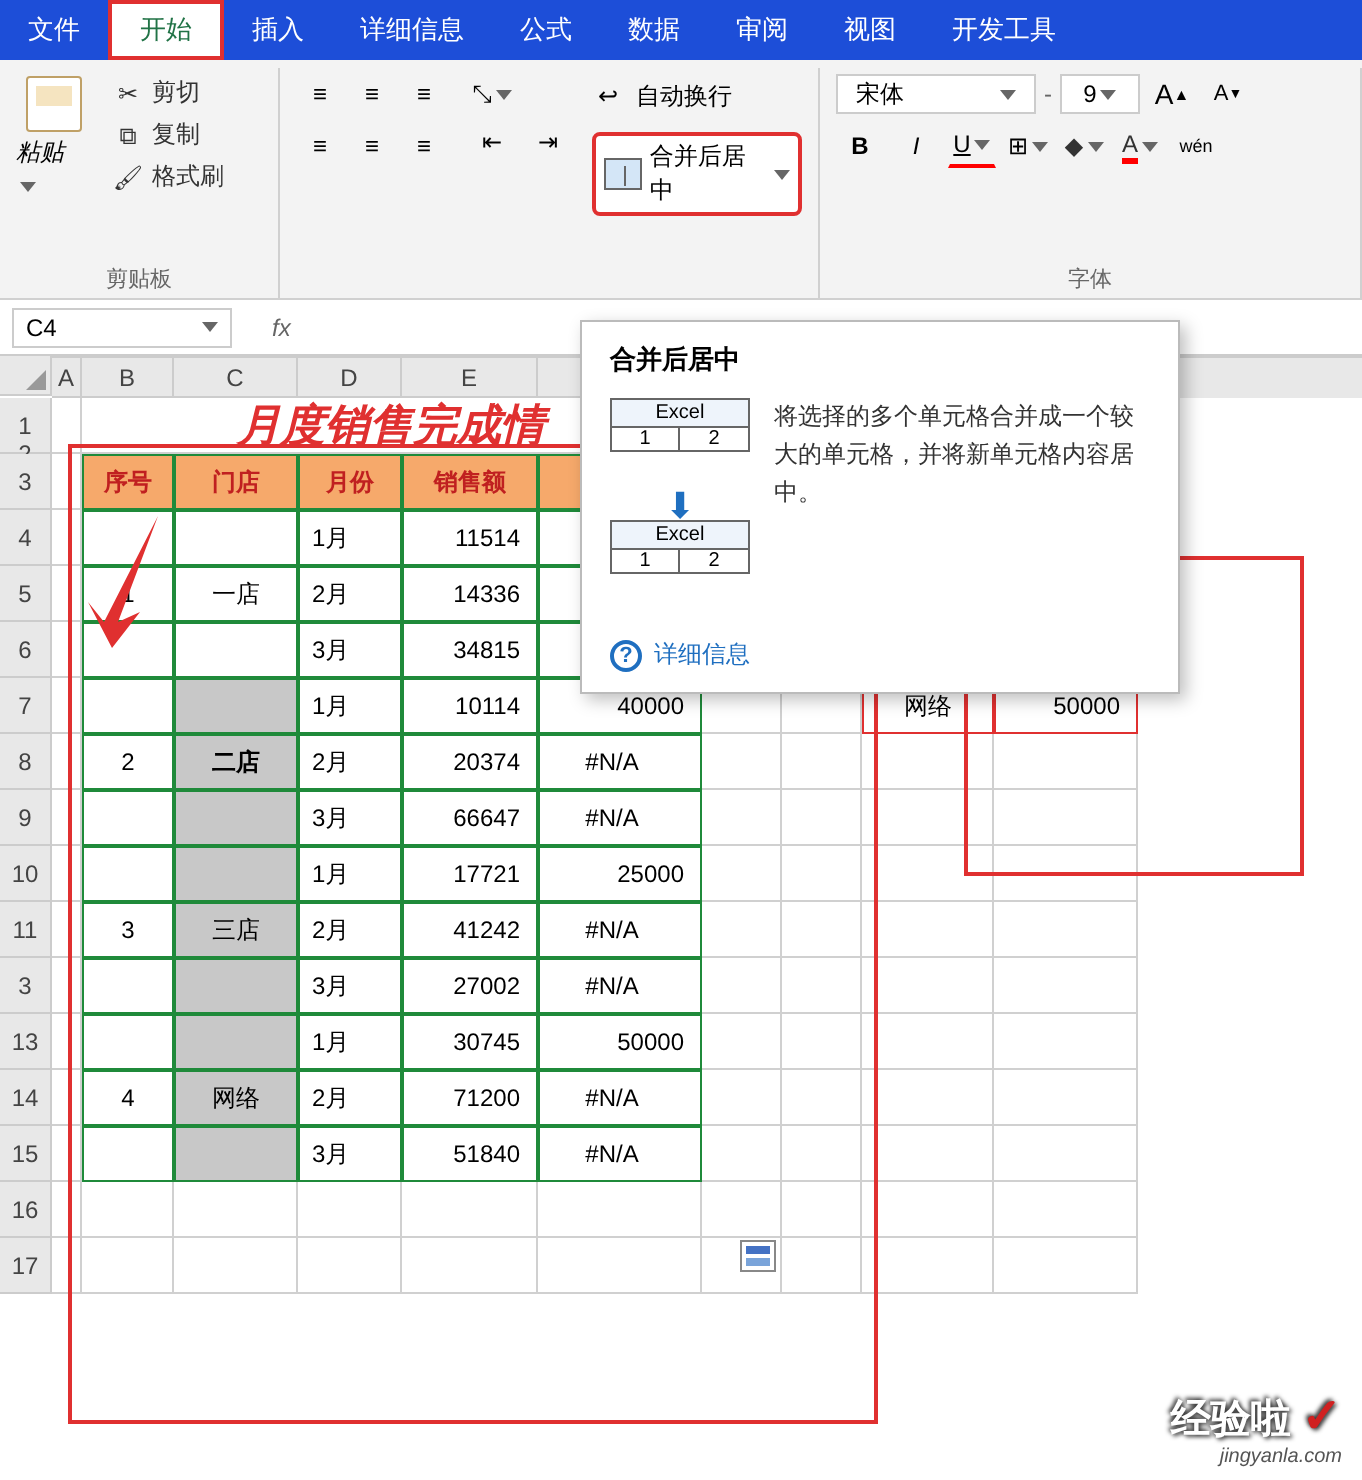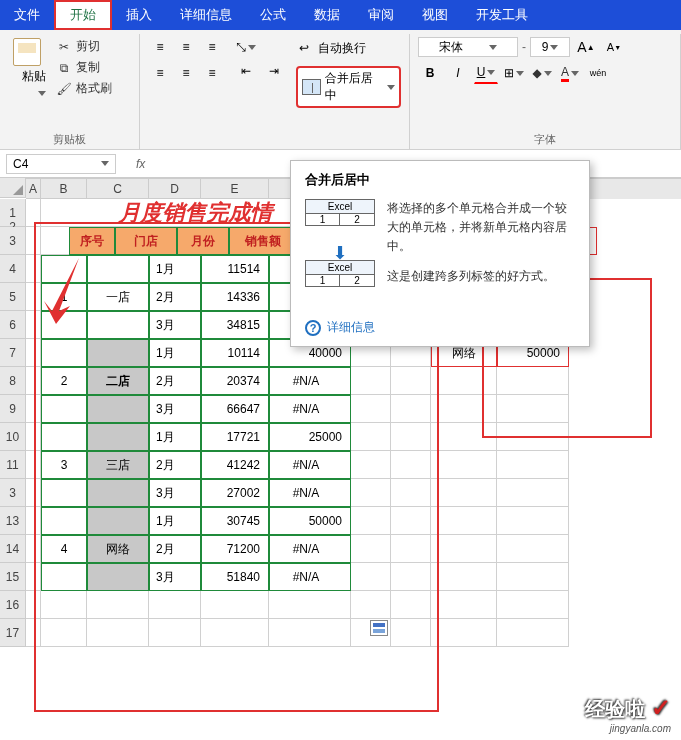--- a/index.html
+++ b/index.html
@@ -6,32 +6,32 @@
 body { font-family: "Microsoft YaHei", sans-serif; font-size: 12px; background: #fff; width: 681px; height: 740px; position: relative; overflow: hidden; }
 
 
 .tabs { background: #1d4ed8; display: flex; height: 30px; }
 .tab { color: #fff; padding: 0 14px; height: 100%; display: flex; align-items: center; cursor: pointer; font-size: 13px; }
 .tab.highlighted { border: 2px solid #e03030; background: #fff; color: #217346; }
 .ribbon { background: #f3f3f3; border-bottom: 1px solid #d0d0d0; height: 120px; display: flex; padding: 4px 0 0 0; }
 .group { border-right: 1px solid #d0d0d0; padding: 2px 8px 0 8px; display: flex; flex-direction: column; }
 .group-label { text-align: center; font-size: 11px; color: #666; padding: 2px 0; }
 .clip-top { display: flex; align-items: flex-start; gap: 6px; }
-.big-btn { text-align: right; width: 38px; }
+.big-btn { text-align: left; width: 38px; font-style: italic; }
 .big-icon { width: 28px; height: 28px; background: #fff; border: 1px solid #bfa066; border-radius: 2px; margin: 2px auto; position: relative; }
 .big-icon::after { content: ""; position: absolute; top: 4px; left: 4px; width: 18px; height: 10px; background: #f5e4c0; }
 .small-btn { display: flex; align-items: center; gap: 4px; padding: 2px 4px; font-size: 12px; color: #333; }
 .small-icon { width: 16px; height: 16px; display: inline-flex; align-items: center; justify-content: center; }
 .align-grid { display: grid; grid-template-columns: repeat(3,24px); grid-template-rows: repeat(2,24px); gap: 2px; }
 .align-grid .cell, .indent-btn, .wrap-btn, .merge-btn, .font-btn { width: 24px; height: 22px; display: flex; align-items: center; justify-content: center; border: 1px solid transparent; }
 .wrap-row { display:flex; align-items:center; gap:6px; height:24px; }
 .merge-row { display:flex; align-items:center; gap:4px; border: 2px solid #e03030; border-radius:4px; padding: 2px 4px; background:#fff; }
 .merge-icon { width:20px; height:16px; border:1px solid #666; position:relative; background:#d4e6f7; }
 .merge-icon::after { content:""; position:absolute; left:3px; top:3px; width:6px; height:10px; border-right:1px solid #666; }
-.font-name { width:100px; height:20px; border:1px solid #ccc; background:#fff; padding:0 20px; display:flex; align-items:center; font-size:12px; }
+.font-name { width:100px; height:20px; border:1px solid #ccc; background:#fff; padding:0 9px; display:flex; align-items:center; font-size:12px; }
 .font-size { width:40px; height:20px; border:1px solid #ccc; background:#fff; display:flex; align-items:center; justify-content:center; }
 .font-row { display:flex; align-items:center; gap:4px; }
 .font-btns { display:flex; gap:4px; margin-top:4px; }
 .bold{font-weight:bold;} .italic{font-style:italic;} .underline{text-decoration:underline;border-bottom:2px solid red;padding-bottom:1px;}
 .dropdown { width:0;height:0;border-left:4px solid transparent;border-right:4px solid transparent;border-top:5px solid #666;display:inline-block;margin-left:2px; }
 
 
 .fxbar { display:flex; align-items:center; border-bottom:1px solid #ccc; height:28px; }
 .namebox { width:110px; border:1px solid #ccc; height:20px; margin:0 20px 0 6px; display:flex; align-items:center; padding:0 6px; background:#fff; font-size:12px; }
 .fx-lbl { font-style:italic; color:#666; margin-right:6px; }
@@ -231,21 +231,21 @@
         <div class="row-hdr" style="height: 0px;">2</div>
         <div class="cell" style="width: 15px; height: 28px;"></div>
         <div class="cell" style="width: 40px; height: 28px;"></div>
         <div class="cell" style="width: 40px; height: 28px;"></div>
         <div class="cell" style="width: 66px; height: 28px;"></div>
         <div class="cell" style="width: 72px; height: 28px;"></div>
       </div>
       <div class="row">
         <div class="row-hdr" style="height: 28px;">3</div>
         <div class="cell" style="width: 15px; height: 28px;"></div>
-        <div class="cell hdr-cell" style="width: 46px; height: 28px; margin-left: 28px;">序号</div>
+        <div class="cell hdr-cell" style="width: 46px; height: 28px;">序号</div>
         <div class="cell hdr-cell" style="width: 62px; height: 28px;">门店</div>
         <div class="cell hdr-cell" style="width: 52px; height: 28px;">月份</div>
         <div class="cell hdr-cell" style="width: 68px; height: 28px;">销售额</div>
         <div class="cell hdr-cell" style="width: 82px; height: 28px;"></div>
         <div class="cell" style="width: 40px; height: 28px;"></div>
         <div class="cell" style="width: 40px; height: 28px;"></div>
         <div class="cell" style="width: 66px; height: 28px;"></div>
         <div class="cell side-hdr" style="width: 72px; height: 28px;">月任务</div>
       </div>
       <div class="row">
@@ -458,21 +458,20 @@
       <div class="tt-table">
           <div class="tt-hdr">Excel</div>
           <div class="tt-cells">
             <span>1</span>
             <span>2</span>
           </div>
         </div>
     </div>
     <div class="tt-text">
       <p>将选择的多个单元格合并成一个较大的单元格，并将新单元格内容居中。</p>
-      <p>这是创建跨多列标签的好方式。</p>
     </div>
   </div>
   <div class="tt-info">
     <span class="tt-info-icon">?</span>
     <span>详细信息</span>
   </div>
 </div>
 
 <div class="watermark">
   <div class="wm-big"><span>经验啦</span> <span class="chk">✓</span></div>

